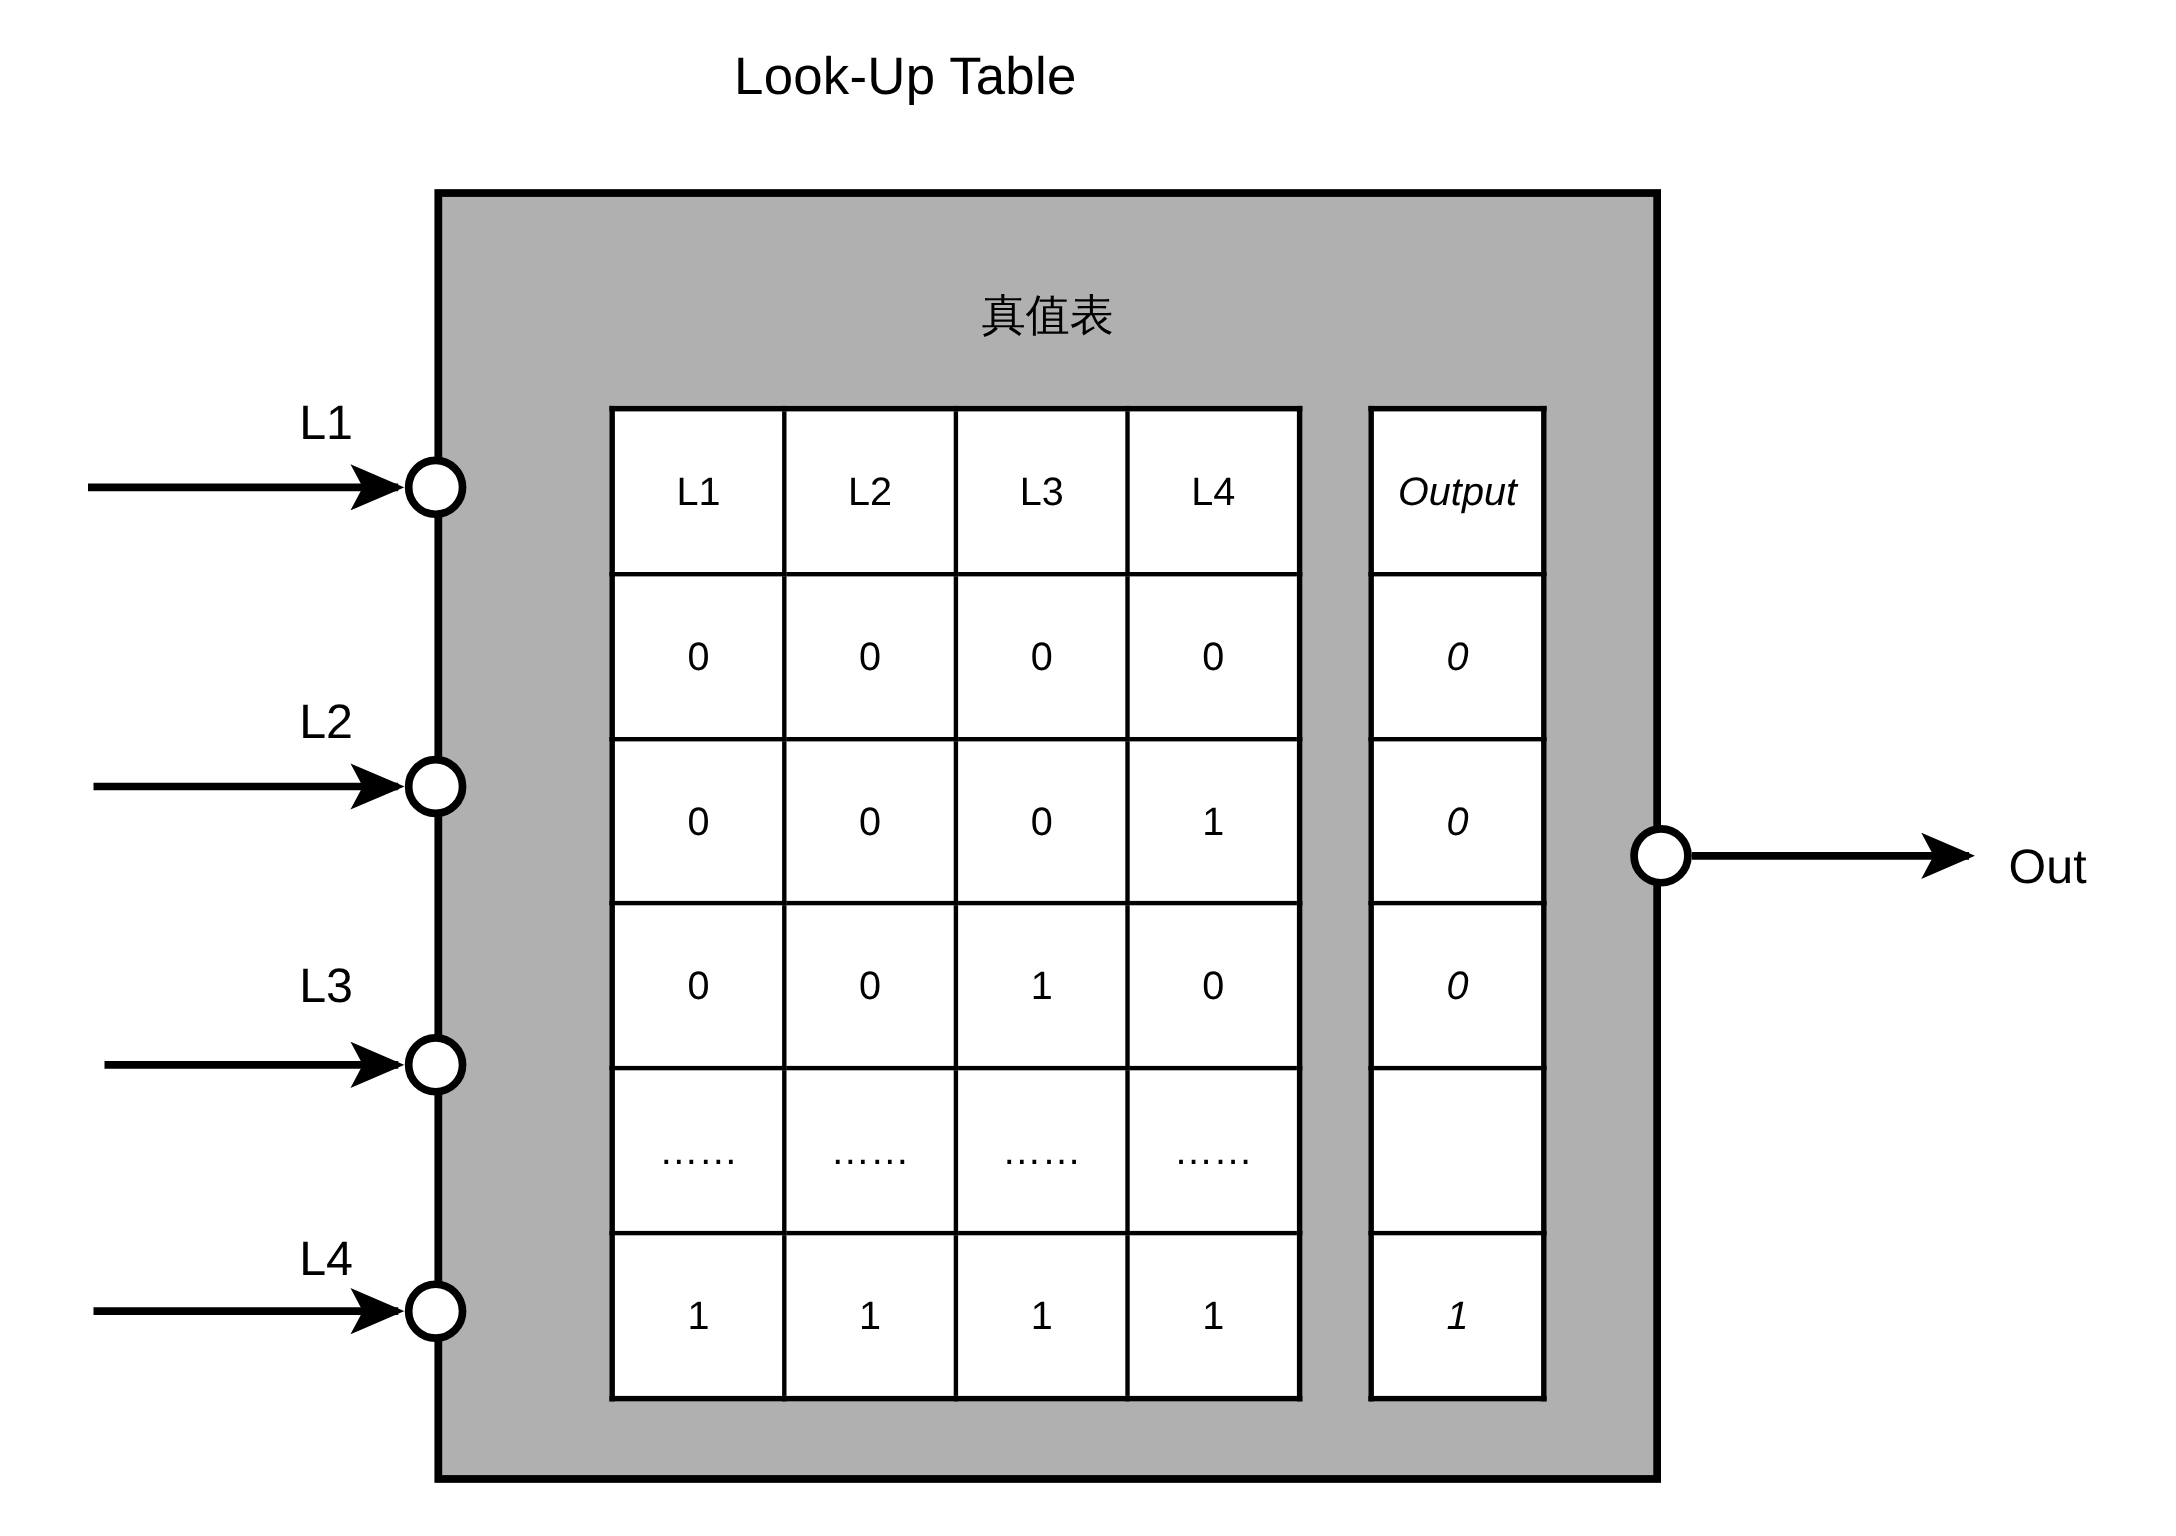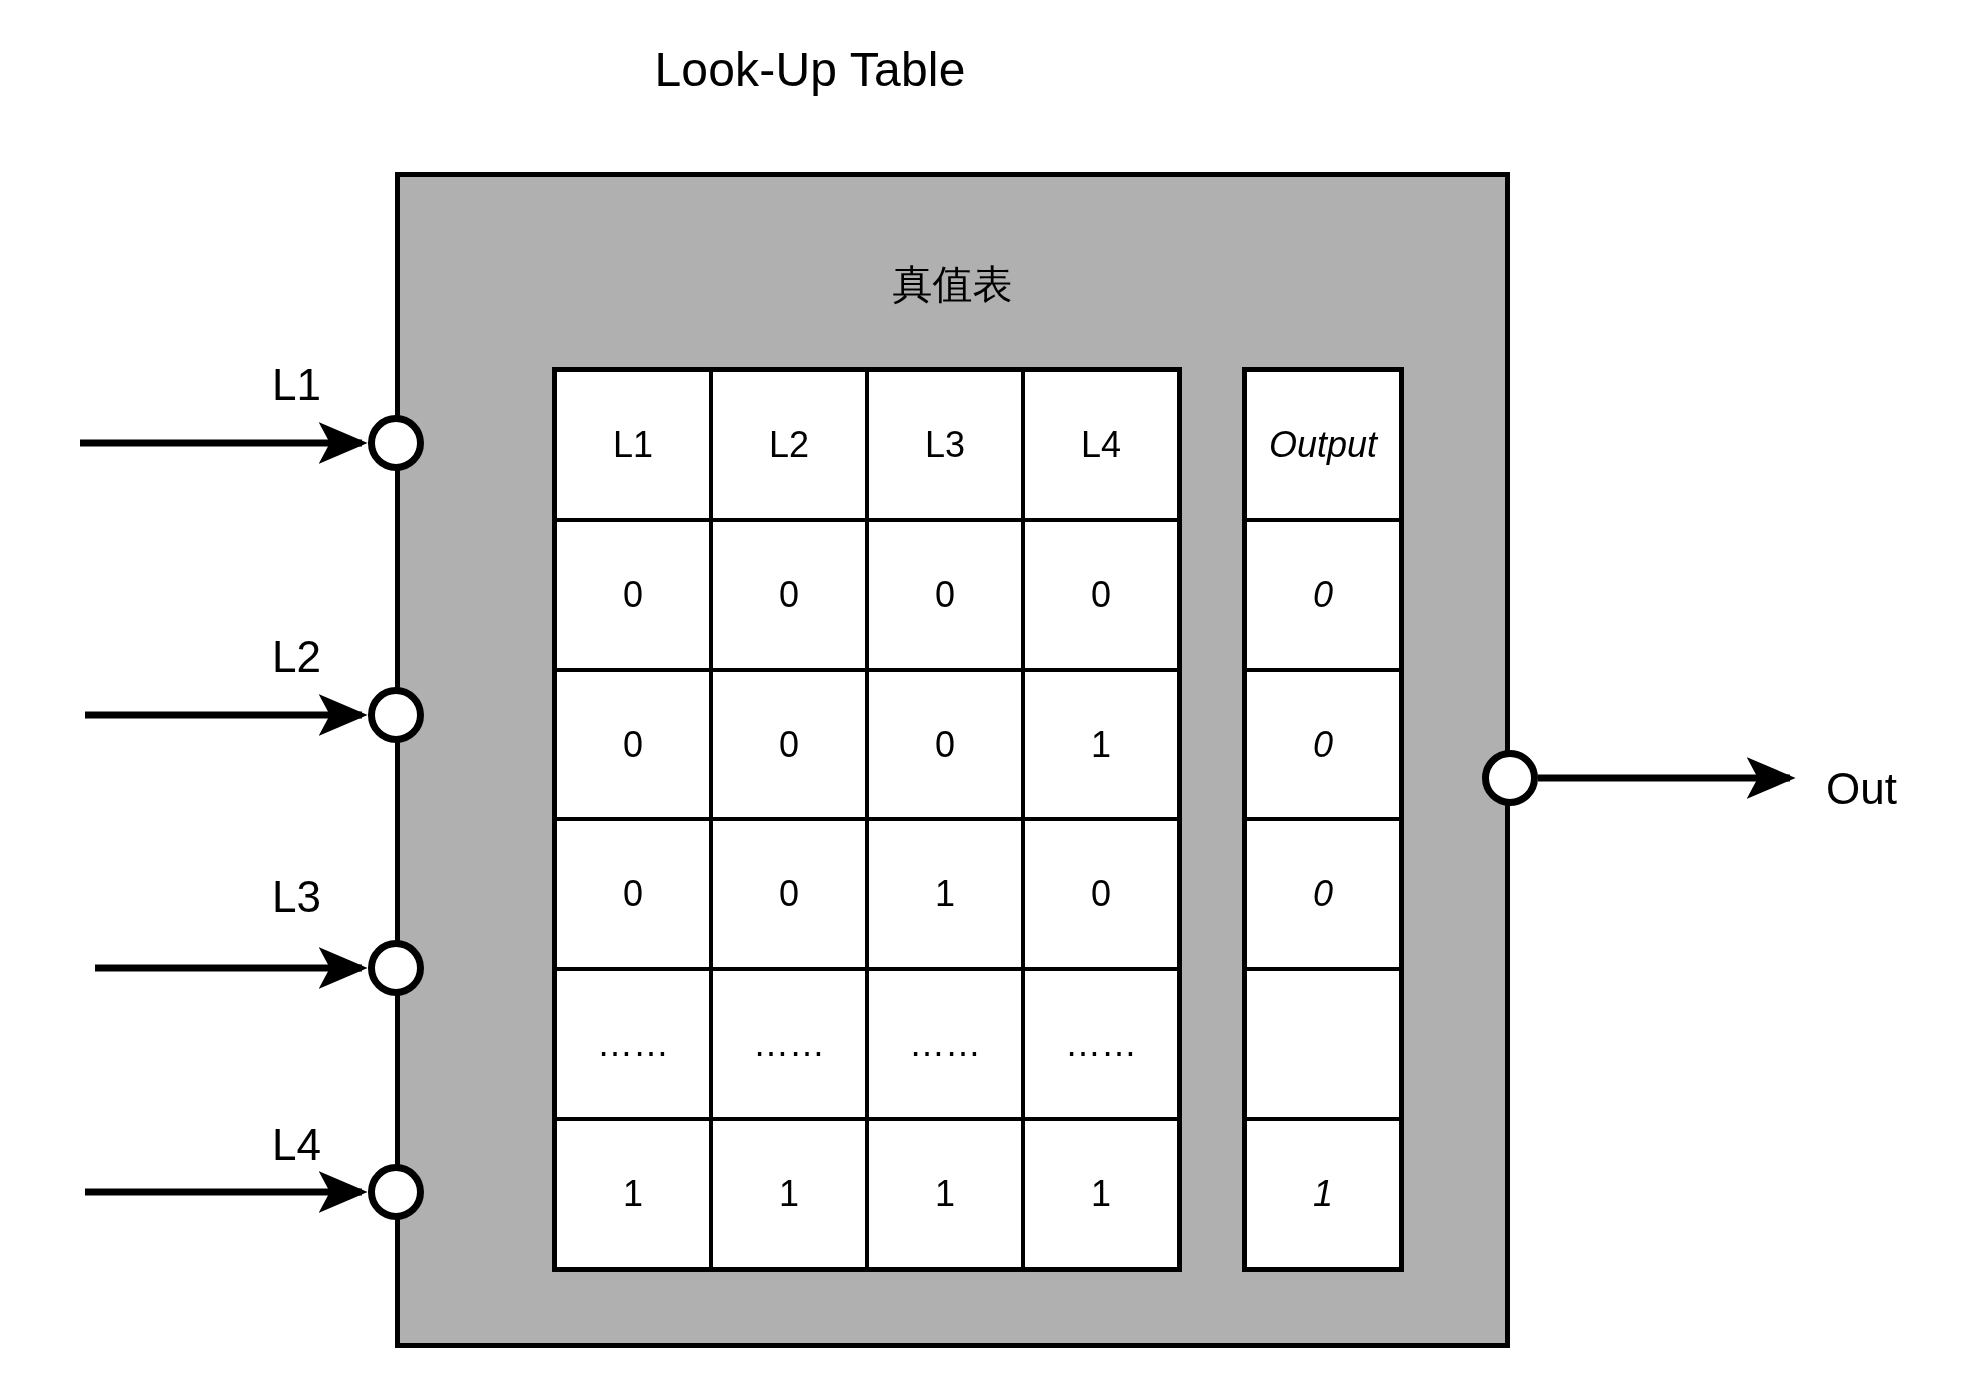--- a/index.html
+++ b/index.html
@@ -27,31 +27,32 @@
   #diagram-title {
     position: absolute;
     left: 0;
     top: 42px;
     width: 1620px;
     text-align: center;
     font-size: 48px;
     color: #000000;
     letter-spacing: 0.2px;
     white-space: nowrap;
+    padding-left: 13px;
   }
 
   
   #lut-block {
     position: absolute;
     left: 395px;
     top: 172px;
     width: 1115px;
     height: 1176px;
     background: #b0b0b0;
-    border: 5px solid #000000;
+    border: 7px solid #000000;
     box-sizing: border-box;
   }
 
   #block-subtitle {
     position: absolute;
     left: 0;
     top: 80px;
     width: 100%;
     text-align: center;
     font-size: 40px;

